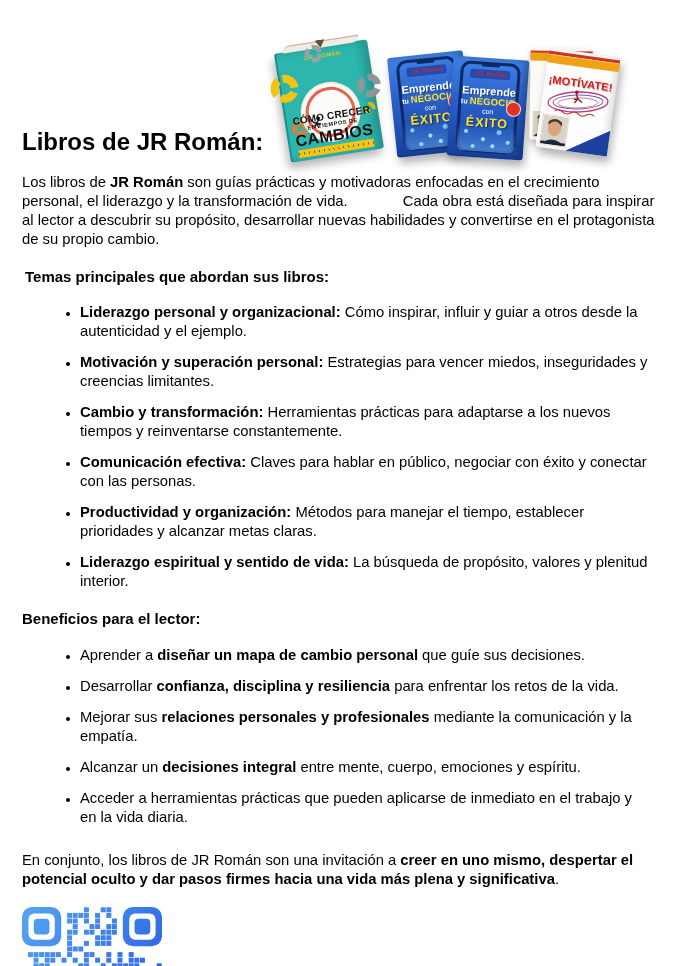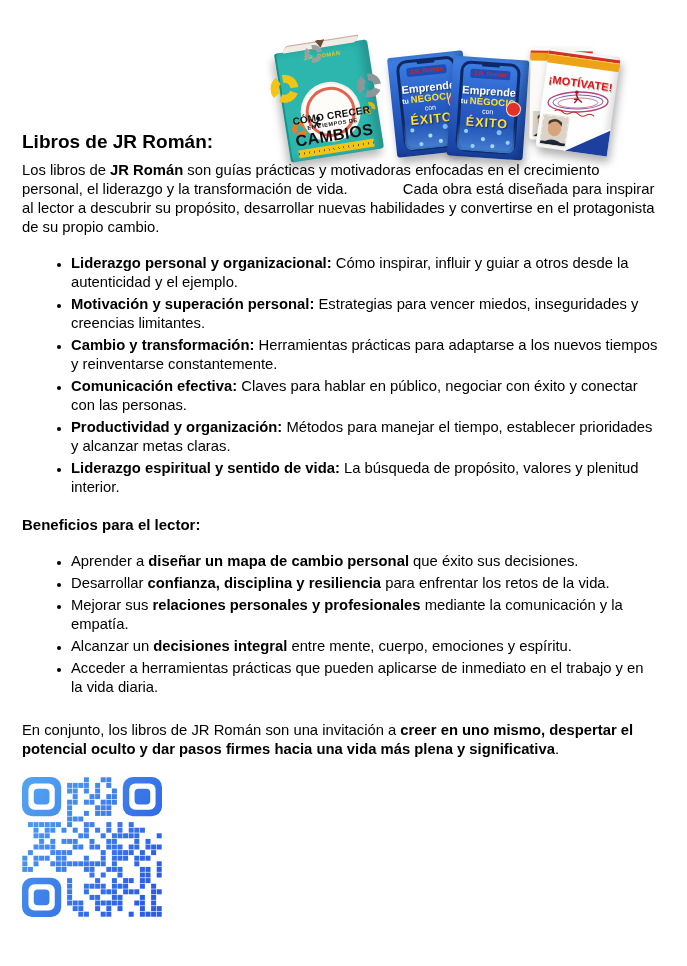--- a/index.html
+++ b/index.html
@@ -1,28 +1,28 @@
 <!DOCTYPE html>
 <html><head>
 <meta charset="utf-8">
 <style>
   html,body{margin:0;padding:0;background:#fff;}
   .page{position:relative;width:687px;height:966px;background:#fff;overflow:hidden;
         font-family:"Liberation Sans",sans-serif;font-size:14.8px;line-height:19px;color:#000;}
   .content{padding:0 26px 0 22px;}
-  h1{font-size:19px;line-height:22px;font-weight:bold;margin:131px 0 0 0;}
+  h1{font-size:24px;line-height:22px;font-weight:bold;margin:131px 0 0 0;}
   p{margin:0;}
-  .intro{margin-top:8px;}
+  .intro{margin-top:20px;}
   .inline-gap{display:inline-block;width:55px;}
   h2{font-size:15px;line-height:19px;font-weight:bold;margin:18px 0 0 0;}
   h2.temas{padding-left:3px;}
   h2.beneficios{}
   ul{margin:17px 0 0 0;padding:0 0 0 46px;}
   ul.benefits{margin-top:18px;}
-  li{padding:0;margin:3px;}
+  li{padding:0;margin:12px;}
   li::marker{font-size:0.8em;}
   .closing{margin-top:24px;}
   .qr-wrap{margin-top:18px;}
   #qr-svg{display:block;}
 
   
   .banner{position:absolute;left:278px;top:36px;width:345px;height:130px;}
   .book{position:absolute;border-radius:3px;}
 
   
@@ -188,34 +188,35 @@
       <div class="bkm-corner"></div>
     </div>
   </div>
 
   <div class="content">
 
     <h1>Libros de JR Román:</h1>
 
     <p class="intro"><span>Los libros de </span><b>JR Román</b><span> son guías prácticas y motivadoras enfocadas en el crecimiento personal, el liderazgo y la transformación de vida.</span><span class="inline-gap"></span><span>Cada obra está diseñada para inspirar al lector a descubrir su propósito, desarrollar nuevas habilidades y convertirse en el protagonista de su propio cambio.</span></p>
 
+    <h2 class="temas">Temas principales que abordan sus libros:</h2>
 
     <ul class="topics">
       <li><b>Liderazgo personal y organizacional:</b><span> Cómo inspirar, influir y guiar a otros desde la autenticidad y el ejemplo.</span></li>
       <li><b>Motivación y superación personal:</b><span> Estrategias para vencer miedos, inseguridades y creencias limitantes.</span></li>
       <li><b>Cambio y transformación:</b><span> Herramientas prácticas para adaptarse a los nuevos tiempos y reinventarse constantemente.</span></li>
       <li><b>Comunicación efectiva:</b><span> Claves para hablar en público, negociar con éxito y conectar con las personas.</span></li>
       <li><b>Productividad y organización:</b><span> Métodos para manejar el tiempo, establecer prioridades y alcanzar metas claras.</span></li>
       <li><b>Liderazgo espiritual y sentido de vida:</b><span> La búsqueda de propósito, valores y plenitud interior.</span></li>
     </ul>
 
     <h2 class="beneficios">Beneficios para el lector:</h2>
 
     <ul class="benefits">
-      <li><span>Aprender a </span><b>diseñar un mapa de cambio personal</b><span> que éxito sus decisiones.</span></li>
+      <li><span>Aprender a </span><b>diseñar un mapa de cambio personal</b><span> que guíe sus decisiones.</span></li>
       <li><span>Desarrollar </span><b>confianza, disciplina y resiliencia</b><span> para enfrentar los retos de la vida.</span></li>
       <li><span>Mejorar sus </span><b>relaciones personales y profesionales</b><span> mediante la comunicación y la empatía.</span></li>
       <li><span>Alcanzar un </span><b>decisiones integral</b><span> entre mente, cuerpo, emociones y espíritu.</span></li>
       <li><span>Acceder a herramientas prácticas que pueden aplicarse de inmediato en el trabajo y en la vida diaria.</span><b></b><span></span></li>
     </ul>
 
     <p class="closing"><span>En conjunto, los libros de JR Román son una invitación a </span><b>creer en uno mismo, despertar el potencial oculto y dar pasos firmes hacia una vida más plena y significativa</b><span>.</span></p>
 
     <div class="qr-wrap">
       <svg id="qr-svg" width="140" height="140" viewBox="0 0 140 140">

